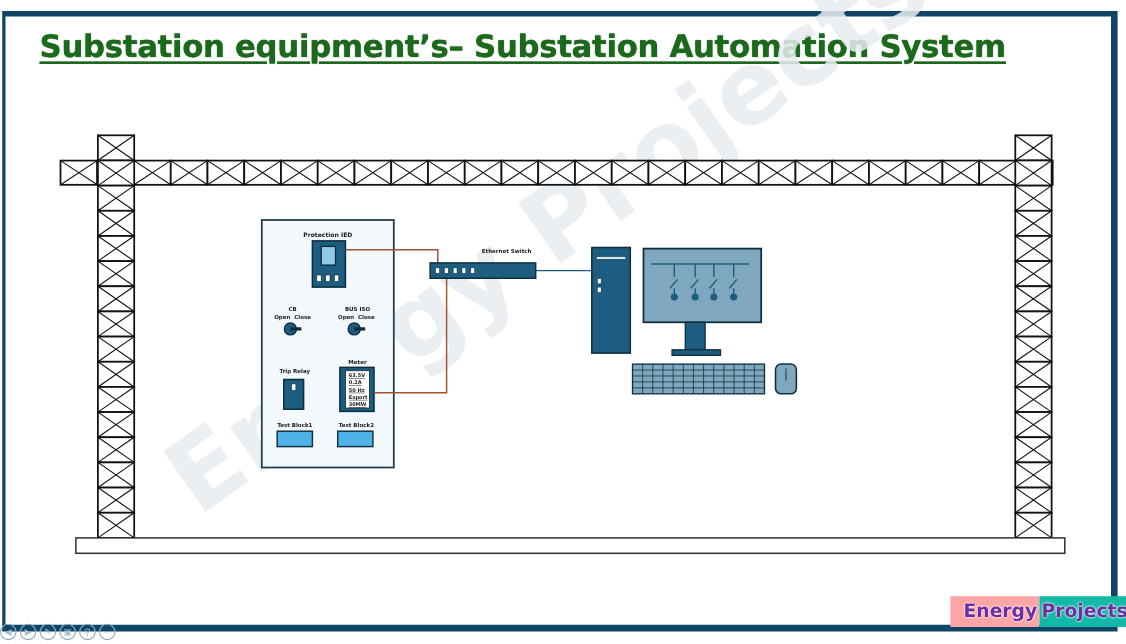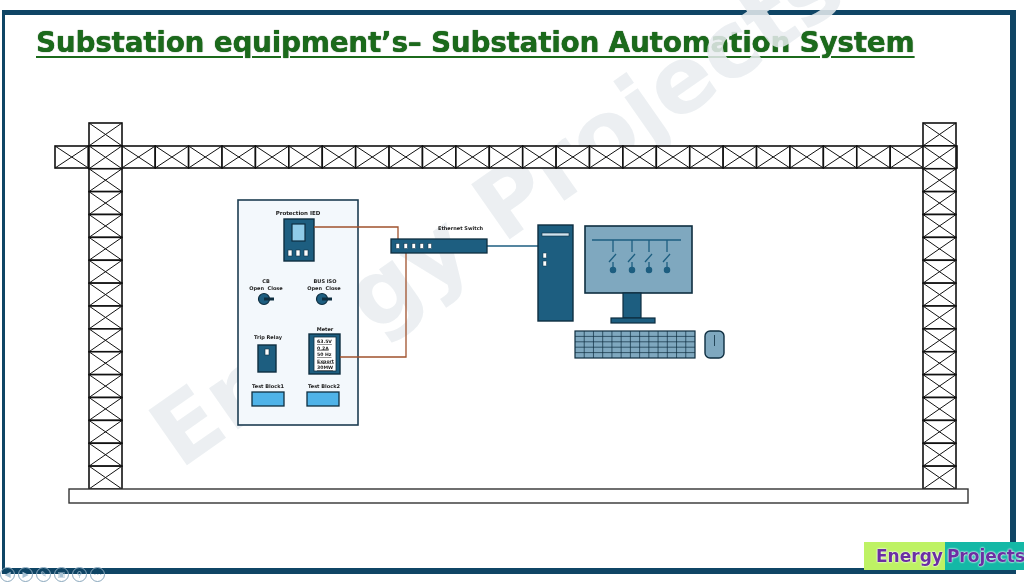--- a/index.html
+++ b/index.html
@@ -5,21 +5,21 @@
     html, body { margin: 0; padding: 0; }
     body { width: 1024px; height: 585px; position: relative; overflow: hidden; background: #ffffff; font-family: "DejaVu Sans", sans-serif; }
     .frame { position: absolute; left: 2px; top: 10px; width: 1014px; height: 564px; box-sizing: border-box; border: 6px solid #0f4565; border-left-width: 3px; border-top-width: 5px; background: #ffffff; }
     .title { position: absolute; left: 12px; top: 26px; font-family: "DejaVu Sans", sans-serif; font-weight: bold; font-size: 28px; color: #1b6a1b; letter-spacing: -0.3px; text-decoration: underline; text-decoration-thickness: 2px; text-underline-offset: 4px; white-space: nowrap; text-shadow: 0 0 1px #0b3e0b; margin-left: 24px; }
     svg.diagram { position: absolute; left: 0; top: 0; }
     .lbl { font-family: "DejaVu Sans", sans-serif; font-weight: bold; fill: #1a1a1a; }
     .controls { position: absolute; left: 0; top: 567px; display: flex; gap: 3px; }
     .ctrl { width: 15px; height: 15px; border: 1px solid #8aa8bd; border-radius: 50%; color: #a8c2d4; font-size: 8px; display: flex; align-items: center; justify-content: center; box-sizing: border-box; }
     .brand { position: absolute; left: 864px; top: 542px; height: 28px; display: flex; font-family: "DejaVu Sans", sans-serif; font-weight: bold; font-size: 17px; color: #6b2fa3; text-shadow: 0 0 2px #ffffff, 0 0 2px #ffffff; }
     .brand span { display: flex; align-items: center; padding: 0 2px; }
-    .brand .b1 { background: #bef264; padding-left: 12px; }
+    .brand .b1 { background: #fca5a5; padding-left: 12px; }
     .brand .b2 { background: #14b8a6; }
   </style>
 </head>
 <body>
 
 <div class="frame"></div>
 
 <div class="title">Substation equipment’s– Substation Automation System</div>
 
 <svg class="diagram" width="1024" height="585" viewBox="0 0 1024 585">

